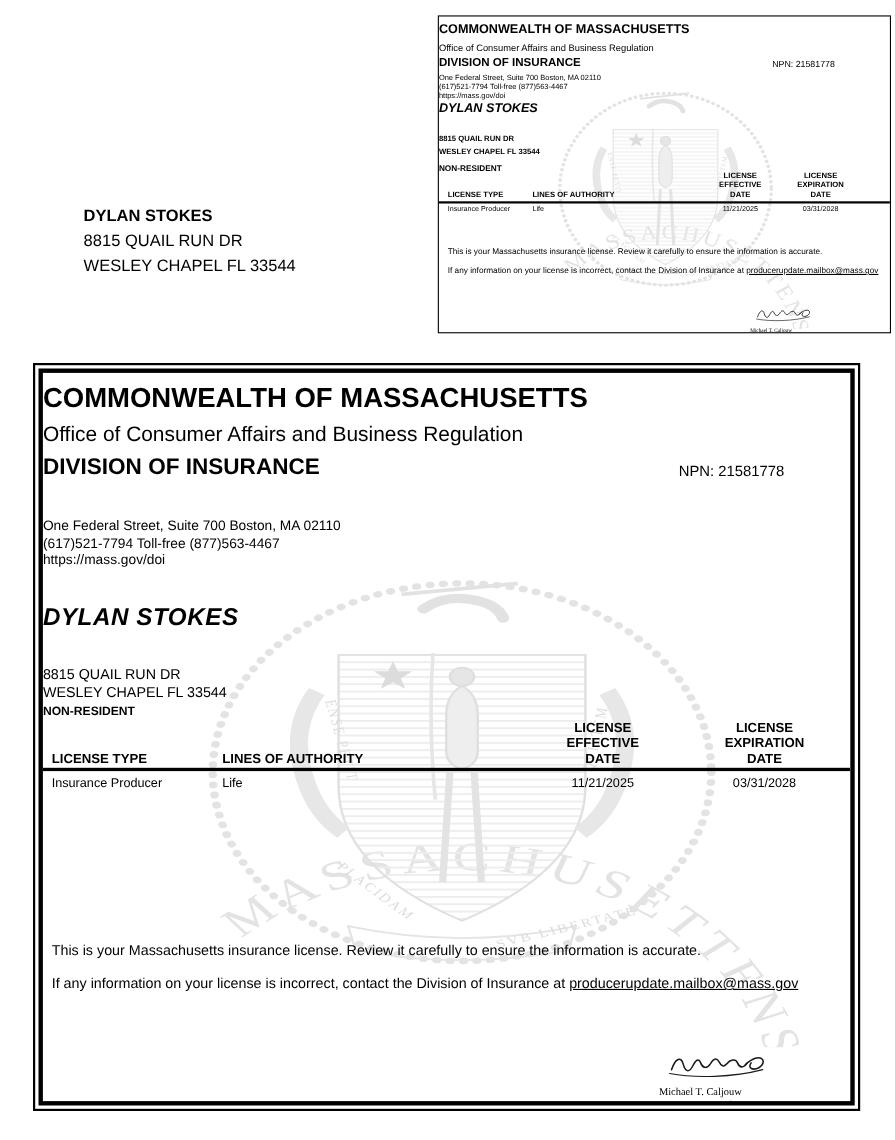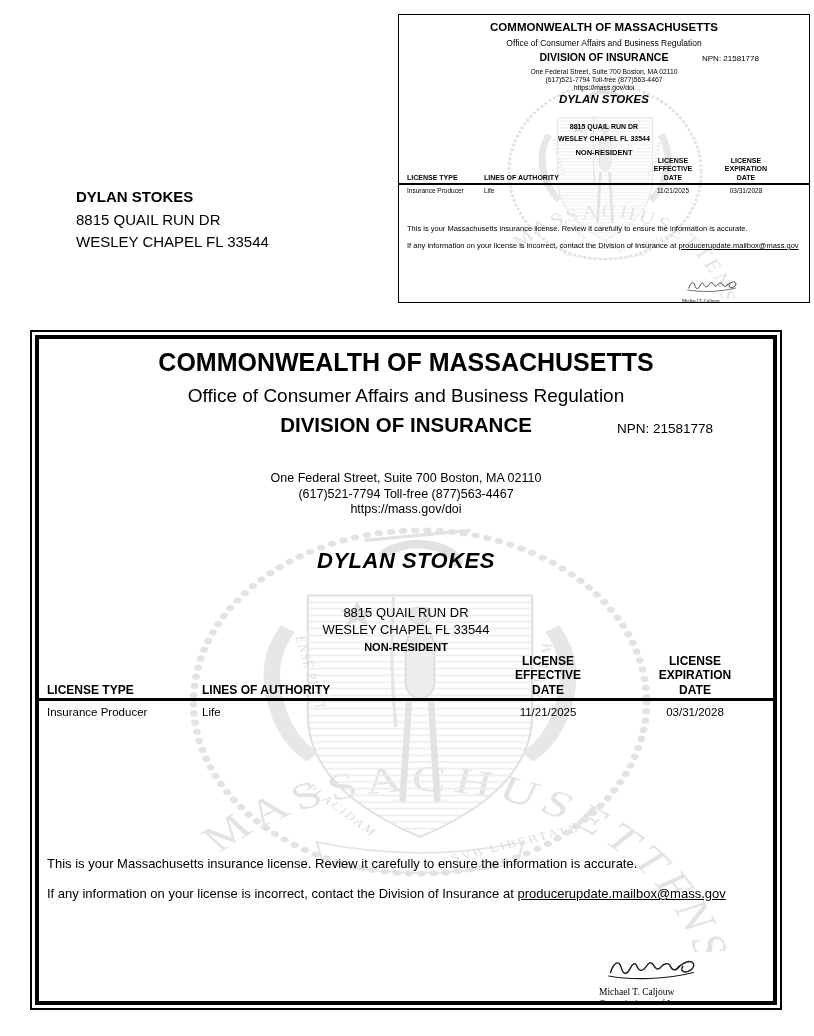--- a/index.html
+++ b/index.html
@@ -16,21 +16,21 @@
 
   
   .license { position:absolute; background:#fff; }
   .license .inner { position:relative; width:100%; height:100%; overflow:hidden; }
 
   .license.sm { left:398px; top:14px; width:412px; height:289px; border:1.5px solid #000; }
   .license.lg { left:30px;  top:330px; width:752px; height:680px; border:2px solid #000; padding:3px; }
   .license.lg .frame { width:100%; height:100%; border:4px solid #000; position:relative; overflow:hidden; }
 
   .abs { position:absolute; }
-  .ctr { left:0; width:100%; text-align:center; }
+  .ctr { left:0; width:100%; text-align:left; }
 
   .seal-svg { position:absolute; pointer-events:none; }
 
   
   .lg .t-commonwealth { top:9px;  font-size:25px; font-weight:bold; }
   .lg .t-office       { top:46px; font-size:19px; }
   .lg .t-division     { top:74px; font-size:20.5px; font-weight:bold; }
   .lg .t-npn          { top:82px; left:578px; font-size:13.5px; }
   .lg .t-contact      { top:132px; font-size:12.5px; line-height:15.5px; }
   .lg .t-name         { top:209px; font-size:22px; font-weight:bold; font-style:italic; letter-spacing:0.5px; }

